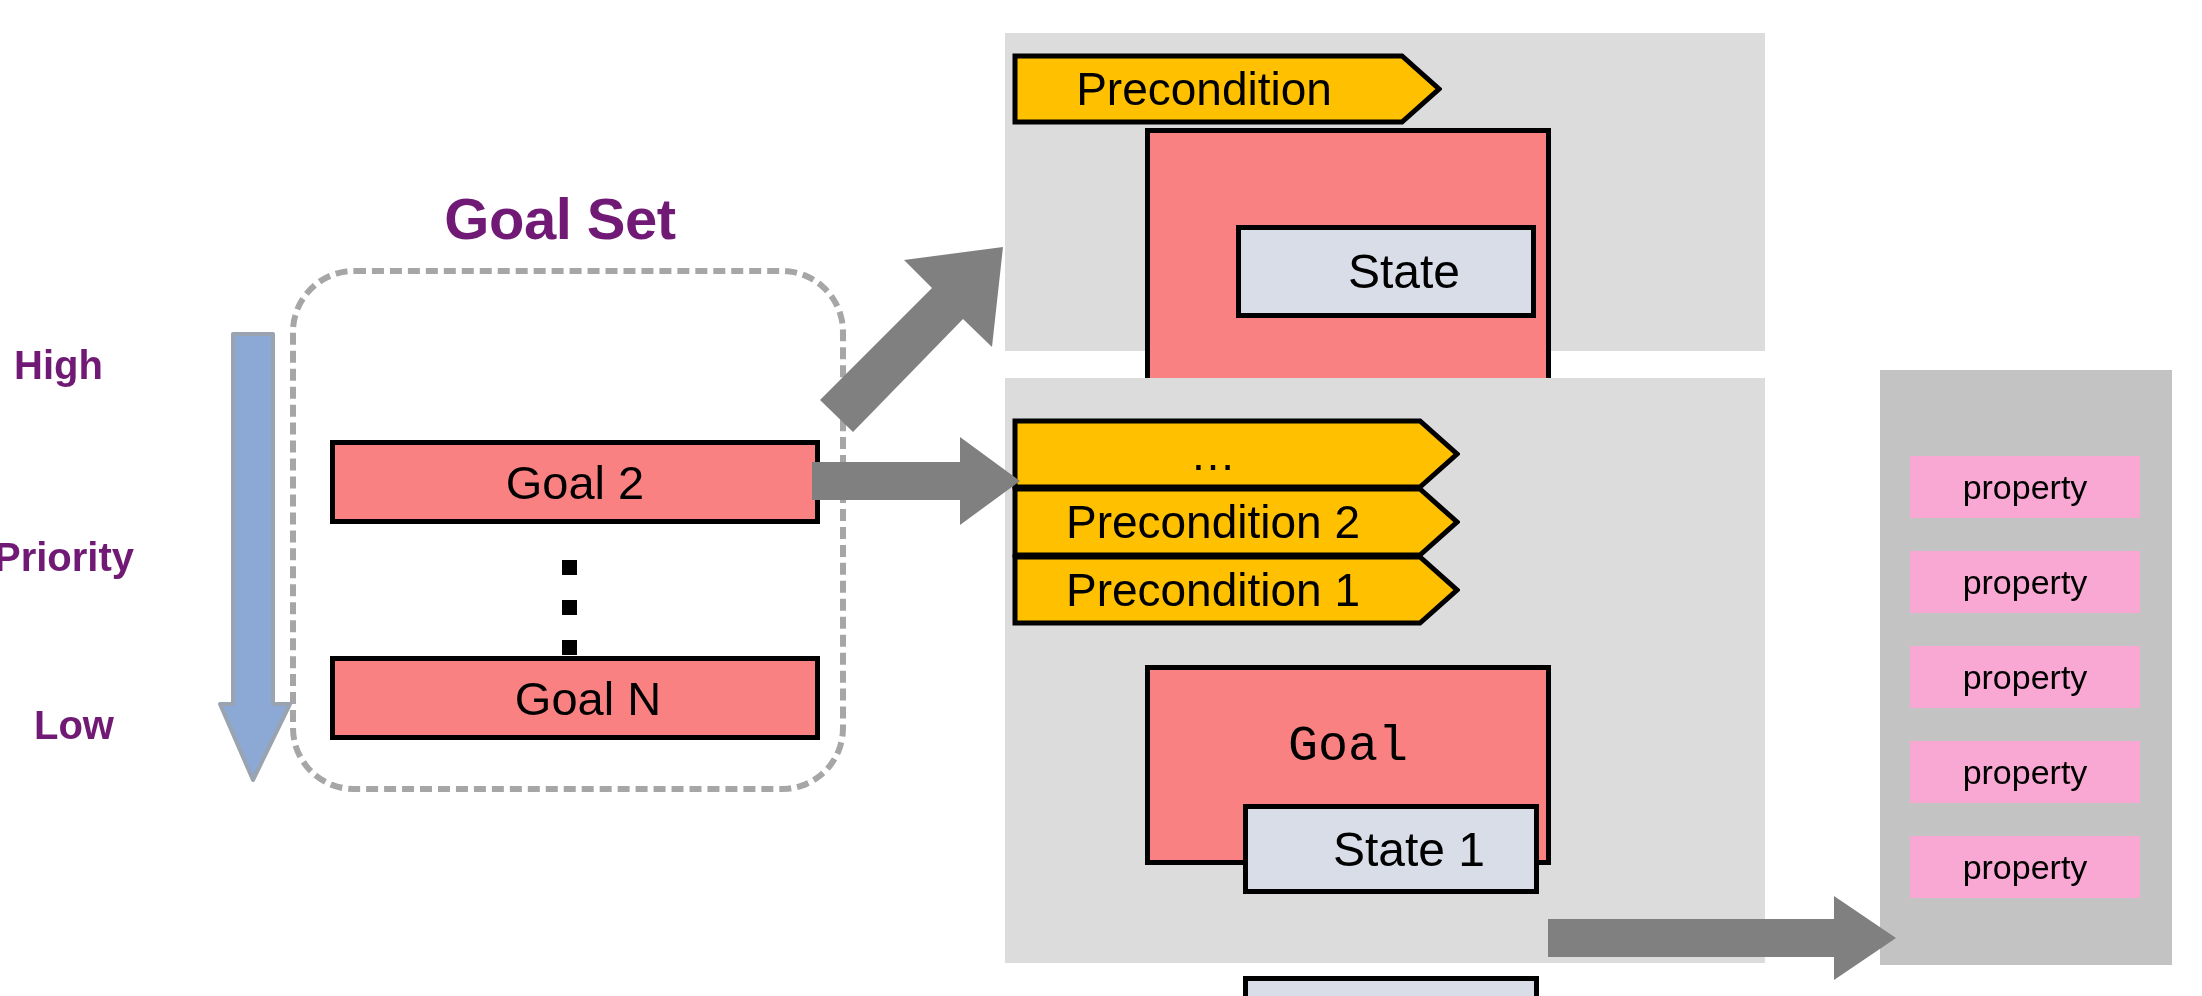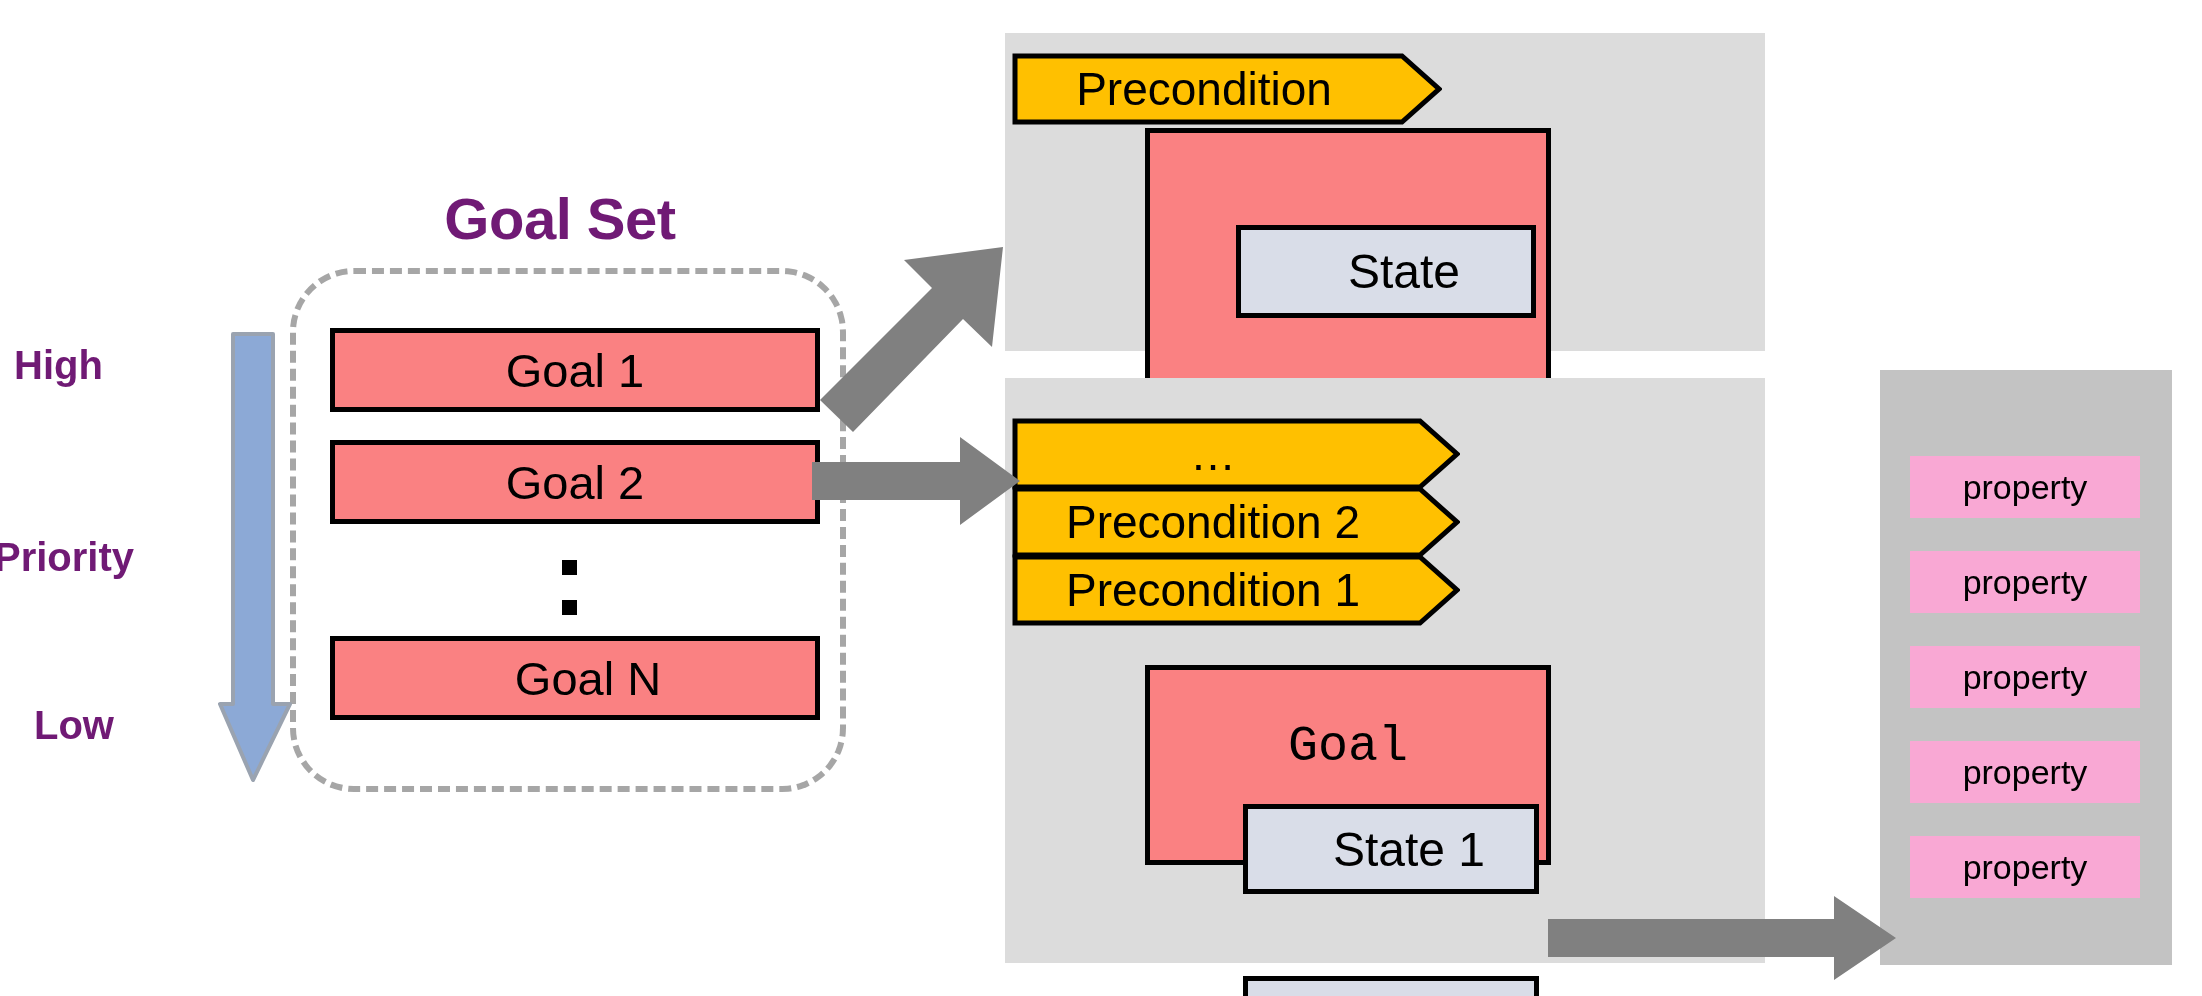--- a/index.html
+++ b/index.html
@@ -53,21 +53,21 @@
     border: 5px solid #000000;
     box-sizing: border-box;
     display: flex;
     align-items: center;
     justify-content: center;
     font-size: 47px;
     color: #000000;
   }
   #goal-1 { top: 328px; }
   #goal-2 { top: 440px; }
-  #goal-n { top: 636px; padding-left: 26px; }
+  #goal-n { top: 656px; padding-left: 26px; }
 
   .vdots {
     position: absolute;
     left: 562px;
     width: 20px;
   }
   .vdots i {
     display: block;
     width: 15px; height: 15px;
     background: #000000;
@@ -180,21 +180,20 @@
 </style>
 </head>
 <body>
 
 <div id="stage">
 
   <div class="txt" id="goalset-title">Goal Set</div>
 
   <div id="goalset-dashed" class="abs"></div>
 
-  <div class="goal-box" id="goal-1">Goal 1</div>
 
   <div class="goal-box" id="goal-2">Goal 2</div>
 
   <div class="vdots" id="goal-vdots">
       <i></i>
       <i></i>
       <i></i>
     </div>
 
   <div class="goal-box" id="goal-n">Goal N</div>

